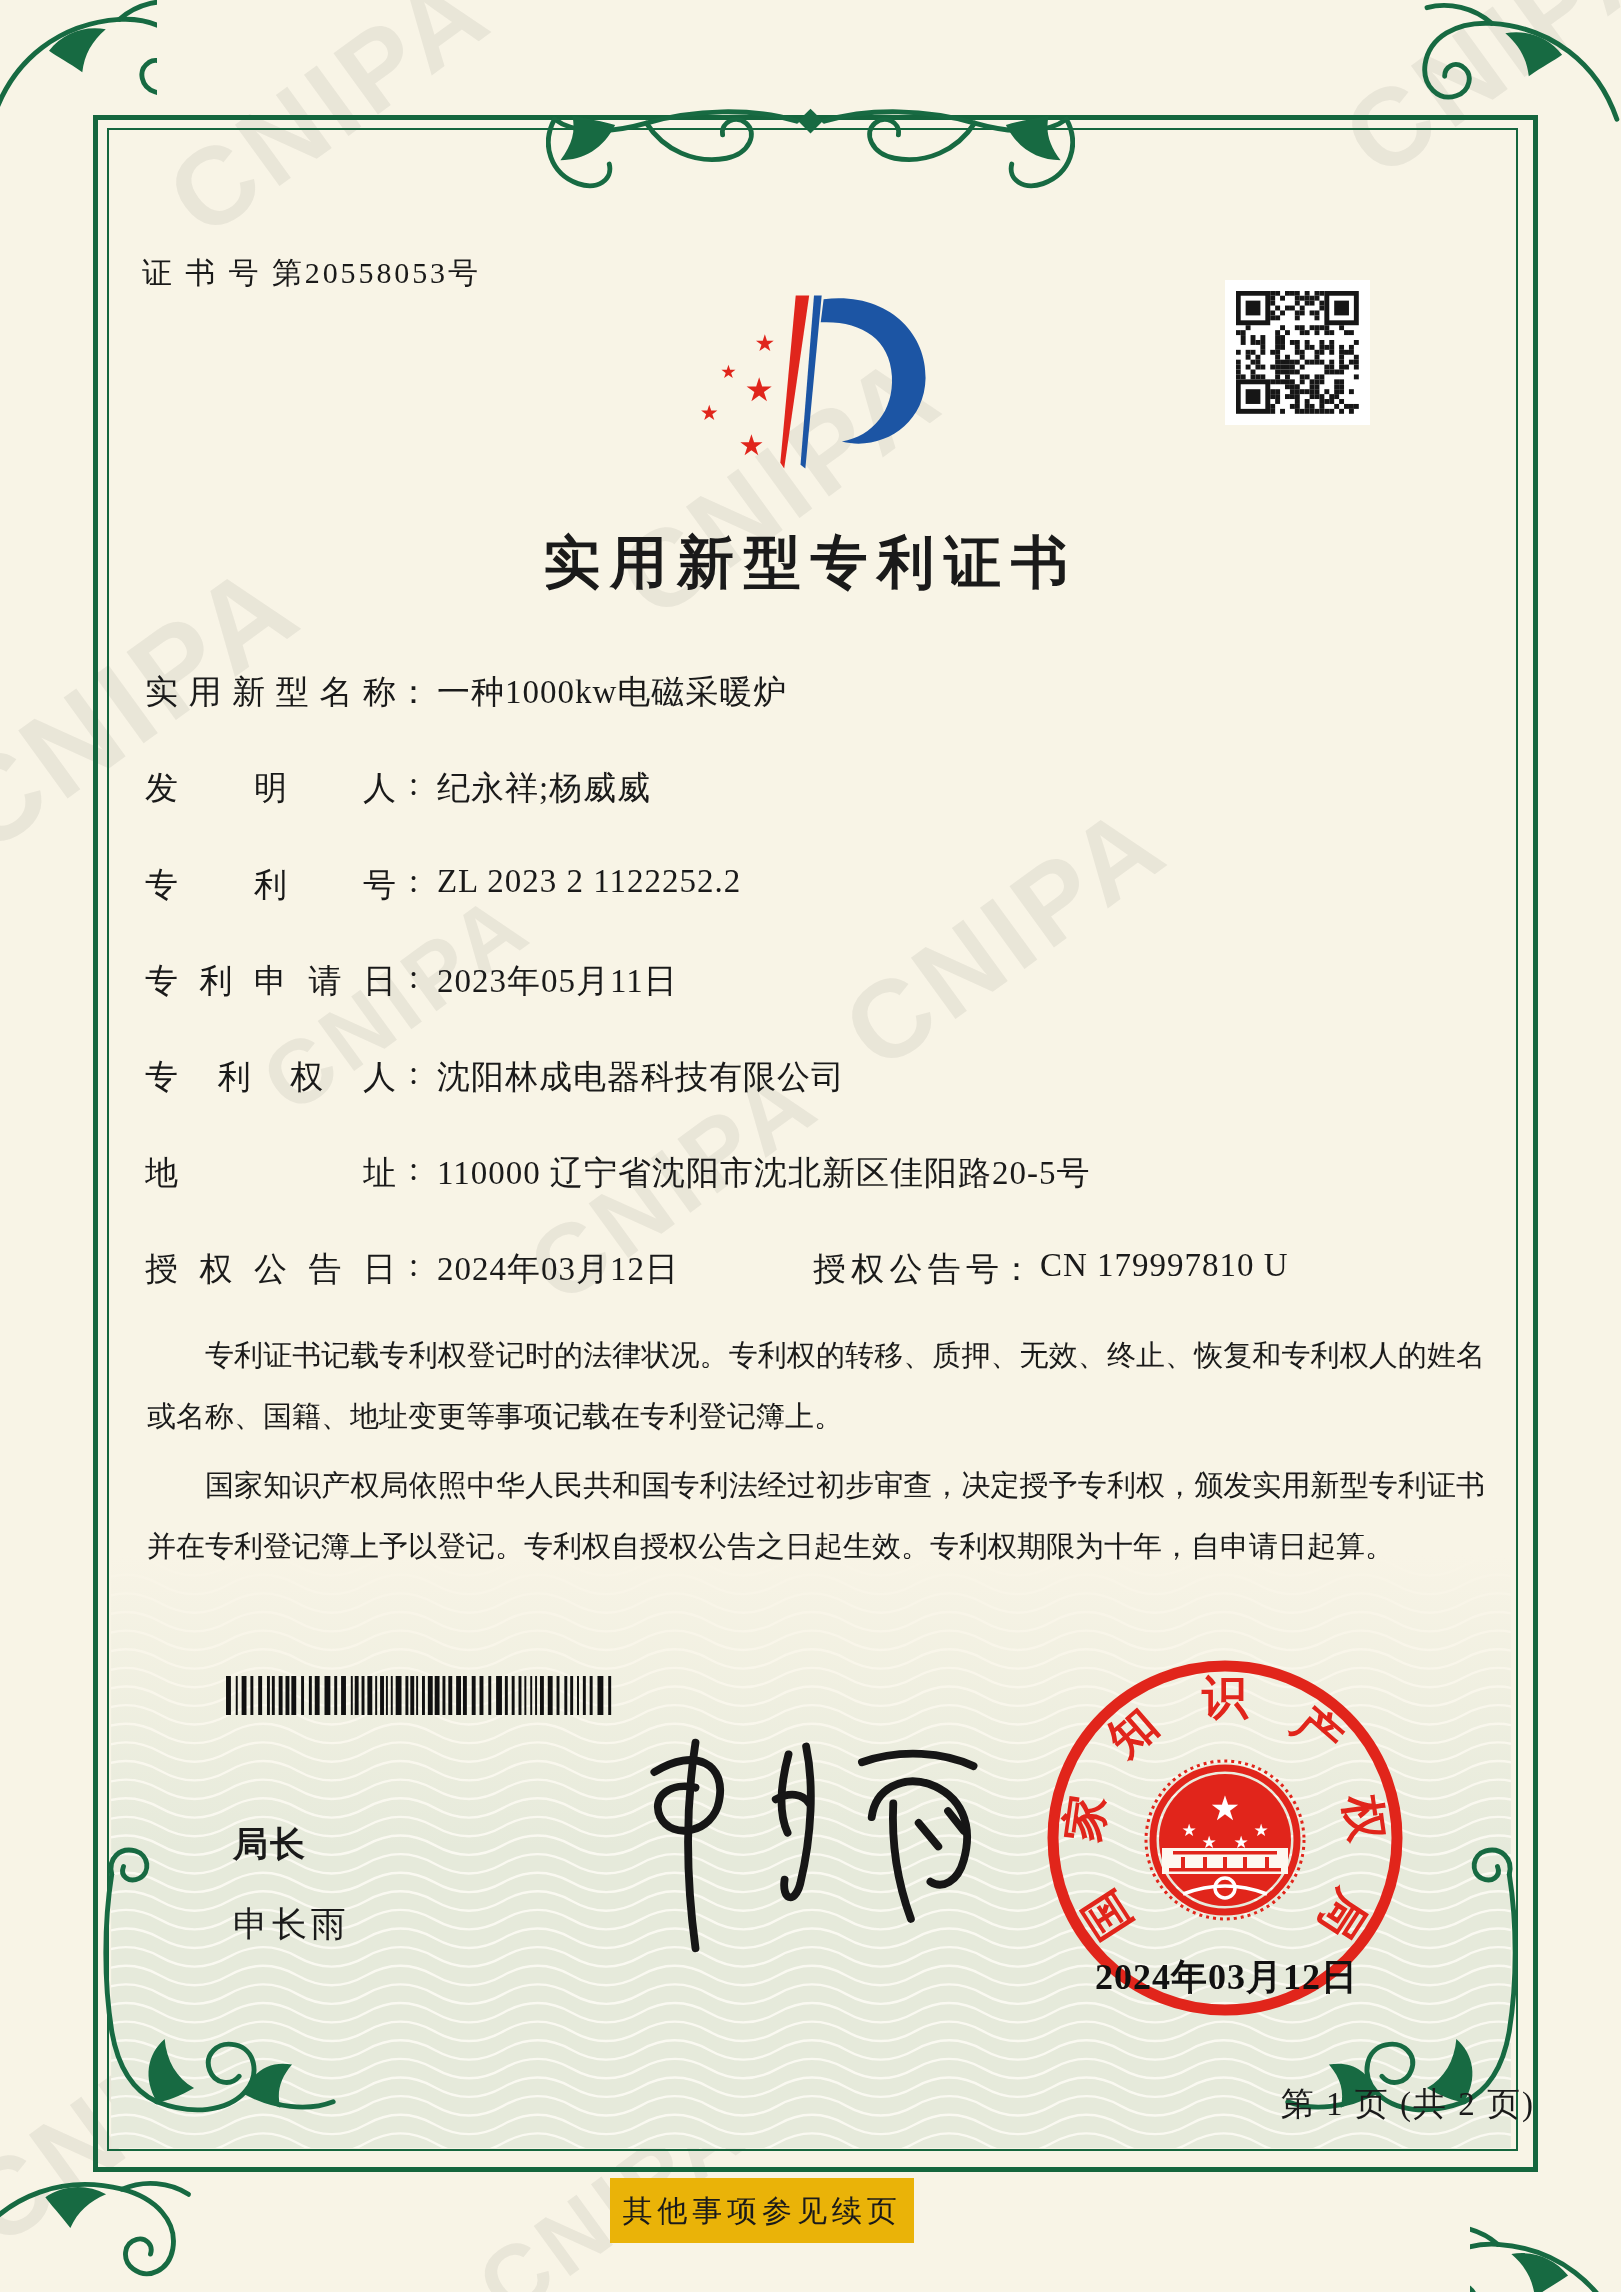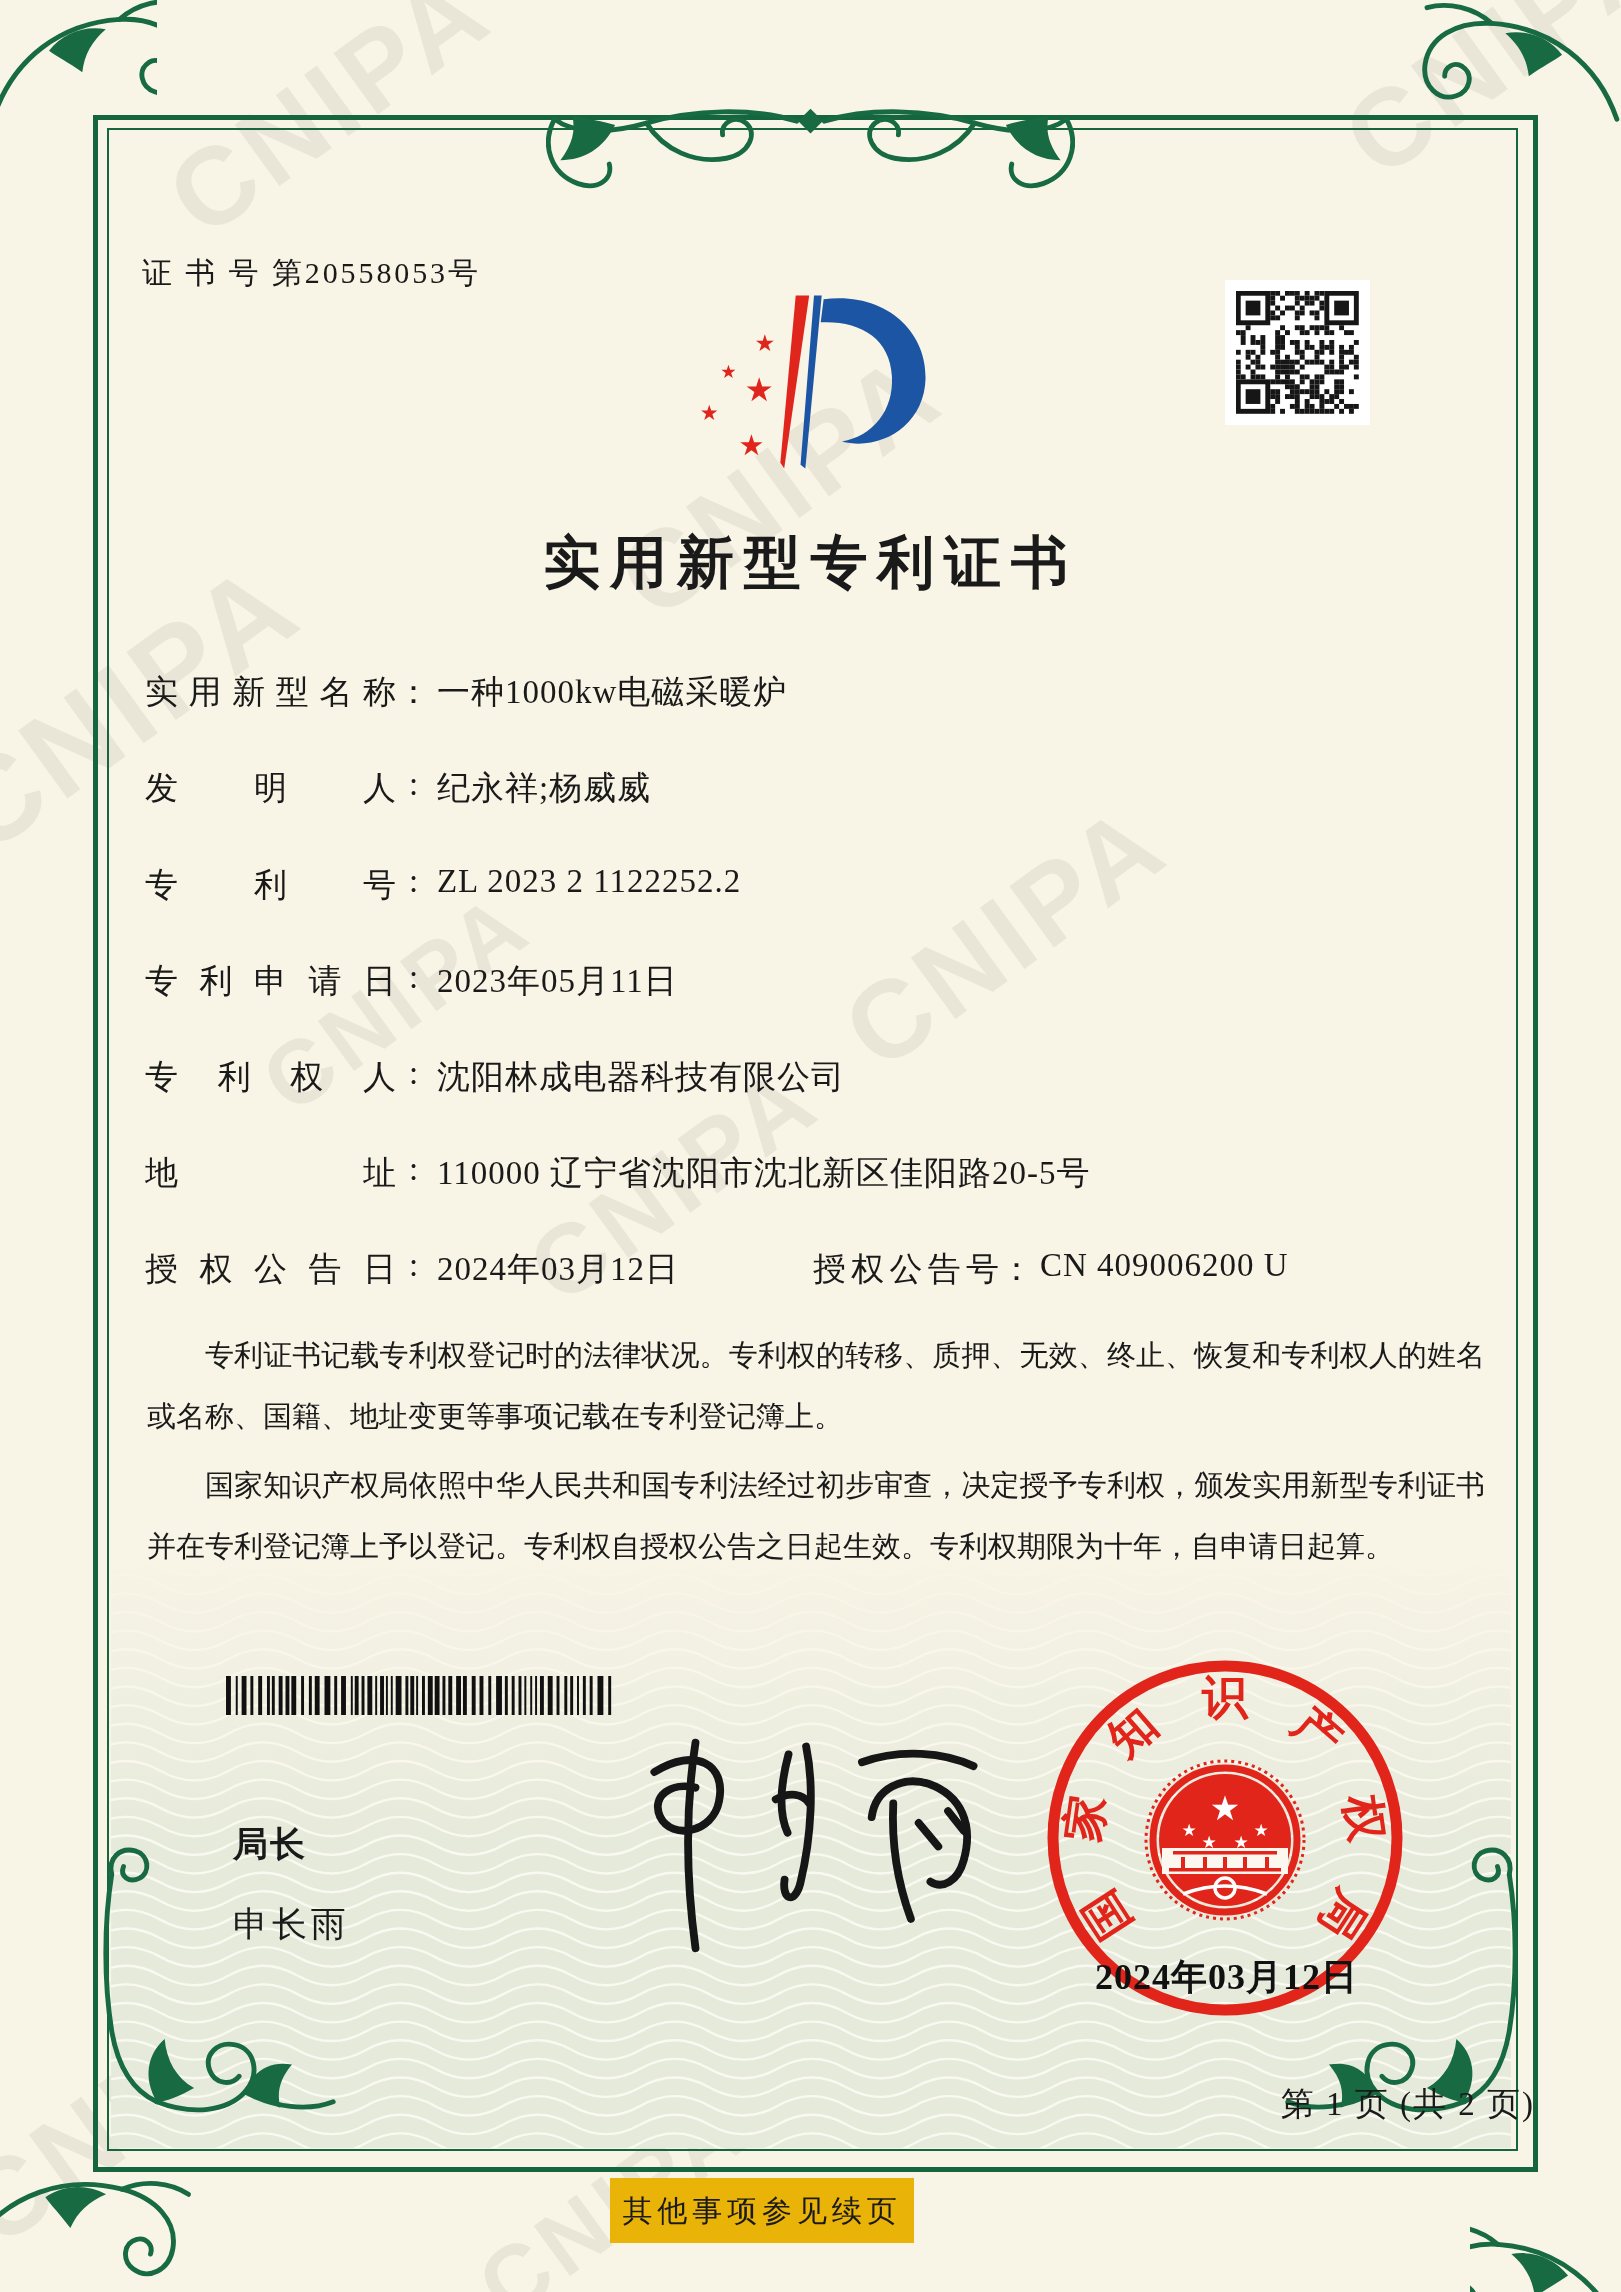--- a/index.html
+++ b/index.html
@@ -438,21 +438,21 @@
 </div>
 <div class="abs frow" style="top:1055px">
   <span class="flabel">专利权人</span><span class="fcolon">:</span><span class="fvalue">沈阳林成电器科技有限公司</span>
 </div>
 <div class="abs frow" style="top:1151px">
   <span class="flabel">地址</span><span class="fcolon">:</span><span class="fvalue">110000 辽宁省沈阳市沈北新区佳阳路20-5号</span>
 </div>
 <div class="abs frow" style="top:1247px">
   <span class="flabel">授权公告日</span><span class="fcolon">:</span><span class="fvalue">2024年03月12日</span>
   <span class="grant2">
-    <span class="glabel">授权公告号</span><span class="fcolon">：</span><span class="fvalue">CN 409006200 U</span>
+    <span class="glabel">授权公告号</span><span class="fcolon">：</span><span class="fvalue">CN 179997810 U</span>
   </span>
 </div>
 
 <div class="abs bodytext">
   <p>专利证书记载专利权登记时的法律状况。专利权的转移、质押、无效、终止、恢复和专利权人的姓名或名称、国籍、地址变更等事项记载在专利登记簿上。</p>
   <p>国家知识产权局依照中华人民共和国专利法经过初步审查，决定授予专利权，颁发实用新型专利证书并在专利登记簿上予以登记。专利权自授权公告之日起生效。专利权期限为十年，自申请日起算。</p>
 </div>
 
 <svg id="barcode" class="abs" width="394" height="39" viewBox="0 0 402 40">
     <rect x="0" y="0" width="5" height="40" fill="#101010"></rect>

